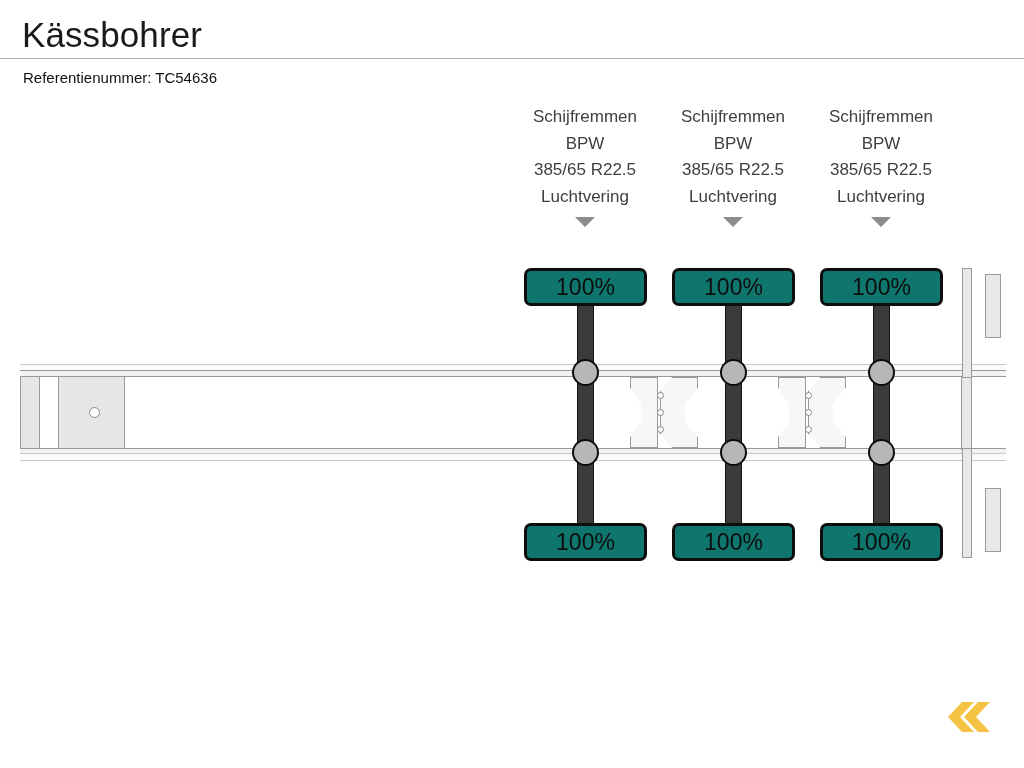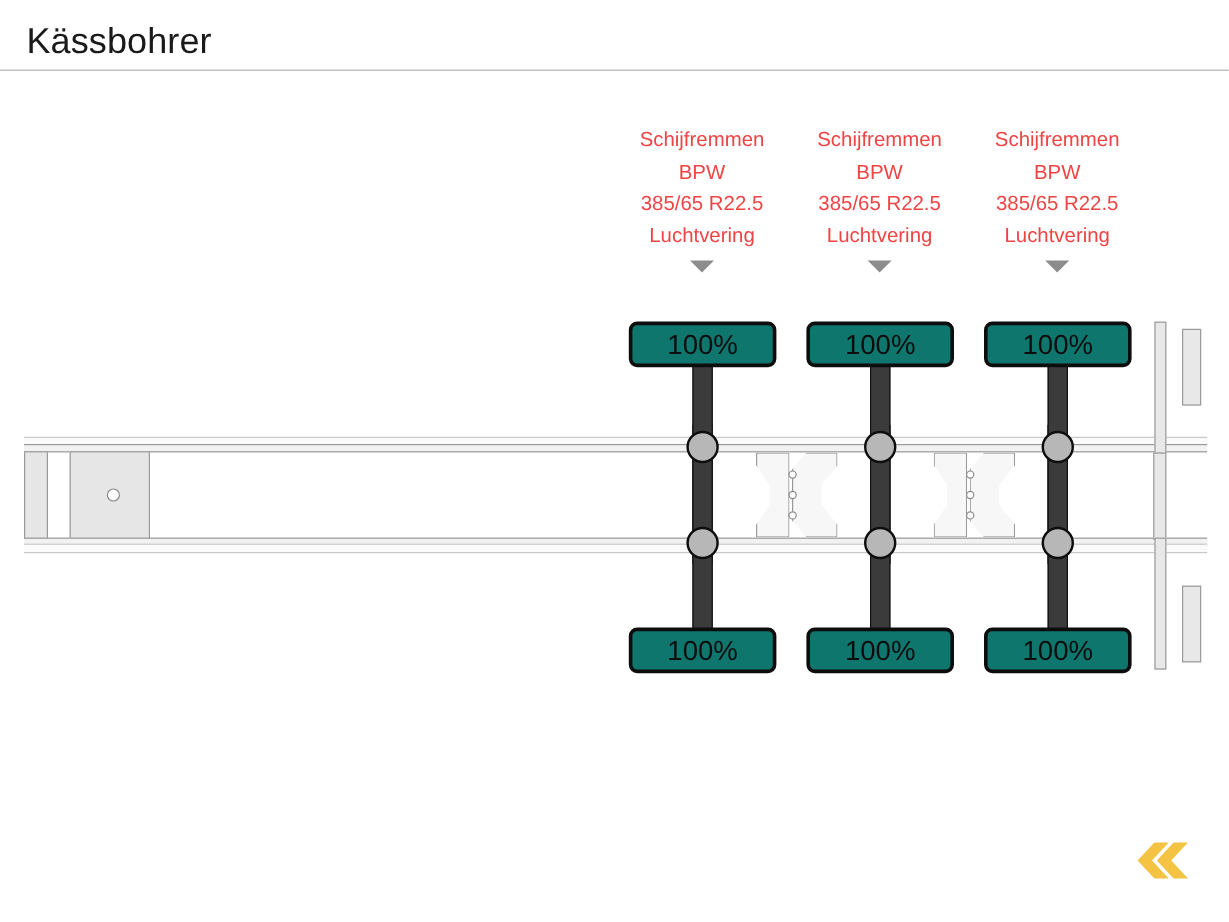--- a/index.html
+++ b/index.html
@@ -21,21 +21,21 @@
   #header {
     position: absolute;
     left: 0; top: 0;
     width: 1024px;
     height: 96px;
   }
   #page-title {
     position: absolute;
     left: 22px;
     top: 17px;
-    font-size: 30px;
+    font-size: 35px;
     line-height: 36px;
     font-weight: 400;
     letter-spacing: 0.1px;
     color: #1a1a1a;
     white-space: nowrap;
   }
   #header-divider {
     position: absolute;
     left: 0;
     top: 58px;
@@ -62,21 +62,21 @@
     height: 620px;
   }
 
   
   .axle-label {
     position: absolute;
     width: 150px;
     text-align: center;
     font-size: 17px;
     line-height: 26.5px;
-    color: #ef4444;
+    color: #404040;
   }
   .axle-label .lbl-line {
     display: block;
     white-space: nowrap;
   }
   .axle-pointer {
     position: absolute;
     width: 0;
     height: 0;
     border-left: 10px solid transparent;
@@ -188,20 +188,21 @@
     width: 52px;
     height: 34px;
   }
 </style>
 </head>
 <body>
 
 <div id="header">
   <div id="page-title">Kässbohrer</div>
   <div id="header-divider"></div>
+  <div id="reference-line">Referentienummer: TC54636</div>
 </div>
 
 <div id="diagram">
 
   <div class="axle-label" style="left:510px; top:8px;">
     <span class="lbl-line">Schijfremmen</span>
     <span class="lbl-line">BPW</span>
     <span class="lbl-line">385/65 R22.5</span>
     <span class="lbl-line">Luchtvering</span>
   </div>

